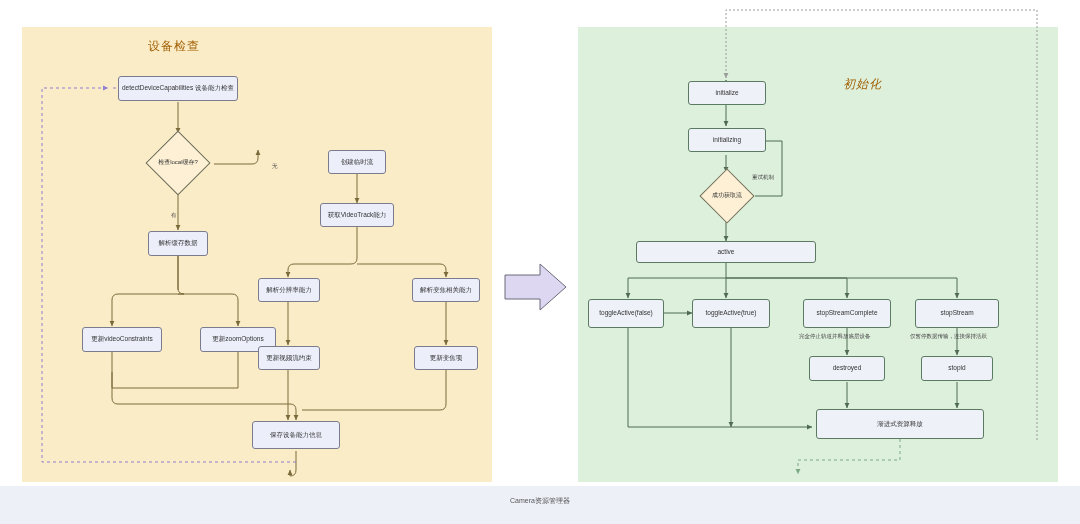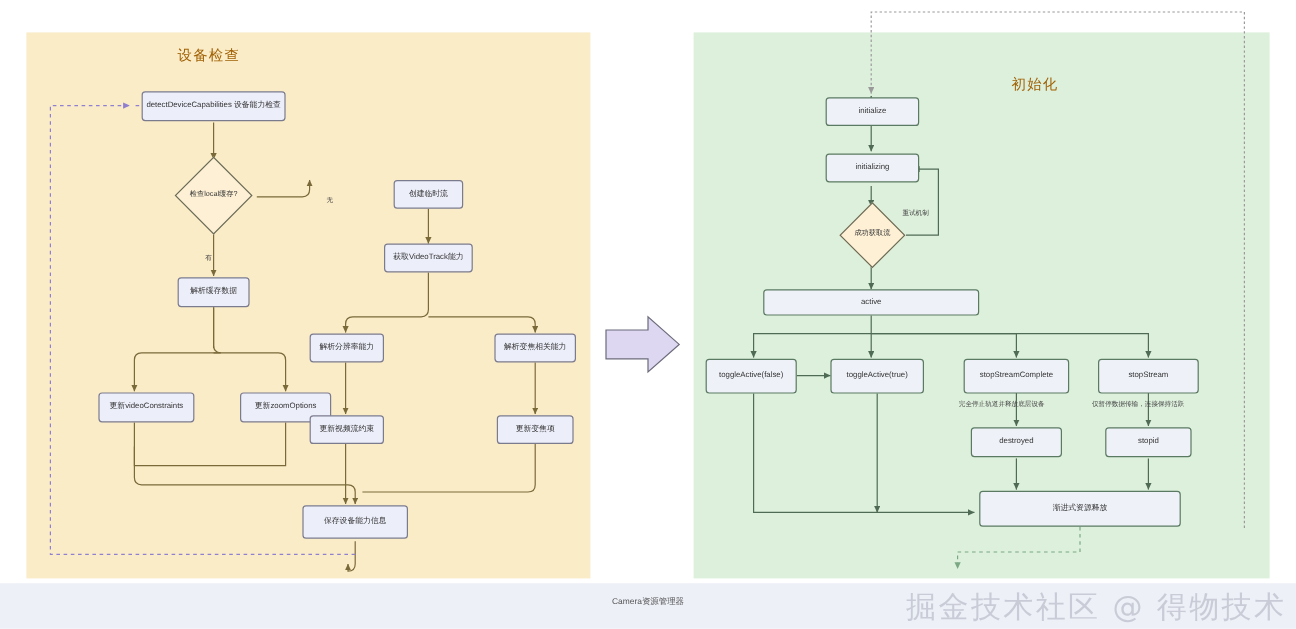--- a/index.html
+++ b/index.html
@@ -133,21 +133,21 @@
 
     <g stroke="#9a9a9a" stroke-width="1" fill="none" stroke-dasharray="2 2">
       <path d="M1037,440 L1037,10 L726,10 L726,78" marker-end="url(#ahG)"></path>
     </g>
     <g stroke="#7aa882" stroke-width="1" fill="none" stroke-dasharray="3 3">
       <path d="M900,439 L900,460 L798,460 L798,474" marker-end="url(#ahGr)"></path>
     </g>
   </svg>
 
   <div class="panel-title" style="left:148px;top:38px;">设备检查</div>
-  <div class="panel-title" style="left:843px;top:62px;">初始化</div>
+  <div class="panel-title" style="left:843px;top:76px;font-style:italic;">初始化</div>
 
   <div class="node" style="left:118px;top:76px;width:120px;height:25px;">detectDeviceCapabilities 设备能力检查</div>
 
   <div class="diamond" style="left:136px;top:132px;width:84px;height:62px;">
     <span class="dshape" style="width:44px;height:44px;"></span>
     <span class="dtext">检查local缓存?</span>
   </div>
 
   <div class="node" style="left:148px;top:231px;width:60px;height:25px;">解析缓存数据</div>
 
@@ -196,15 +196,14 @@
   <div class="node green" style="left:921px;top:356px;width:72px;height:25px;">stopid</div>
 
   <div class="node green" style="left:816px;top:409px;width:168px;height:30px;">渐进式资源释放</div>
 
   <div class="elabel cn" style="left:752px;top:174px;">重试机制</div>
   <div class="elabel cn" style="left:799px;top:333px;">完全停止轨道并释放底层设备</div>
   <div class="elabel cn" style="left:910px;top:333px;">仅暂停数据传输，连接保持活跃</div>
 
   <div class="footer-bar"></div>
   <div class="footer-caption">Camera资源管理器</div>
-  <div class="watermark">掘金技术社区 @ 得物技术</div>
 
 </div>
 
 </body></html>

